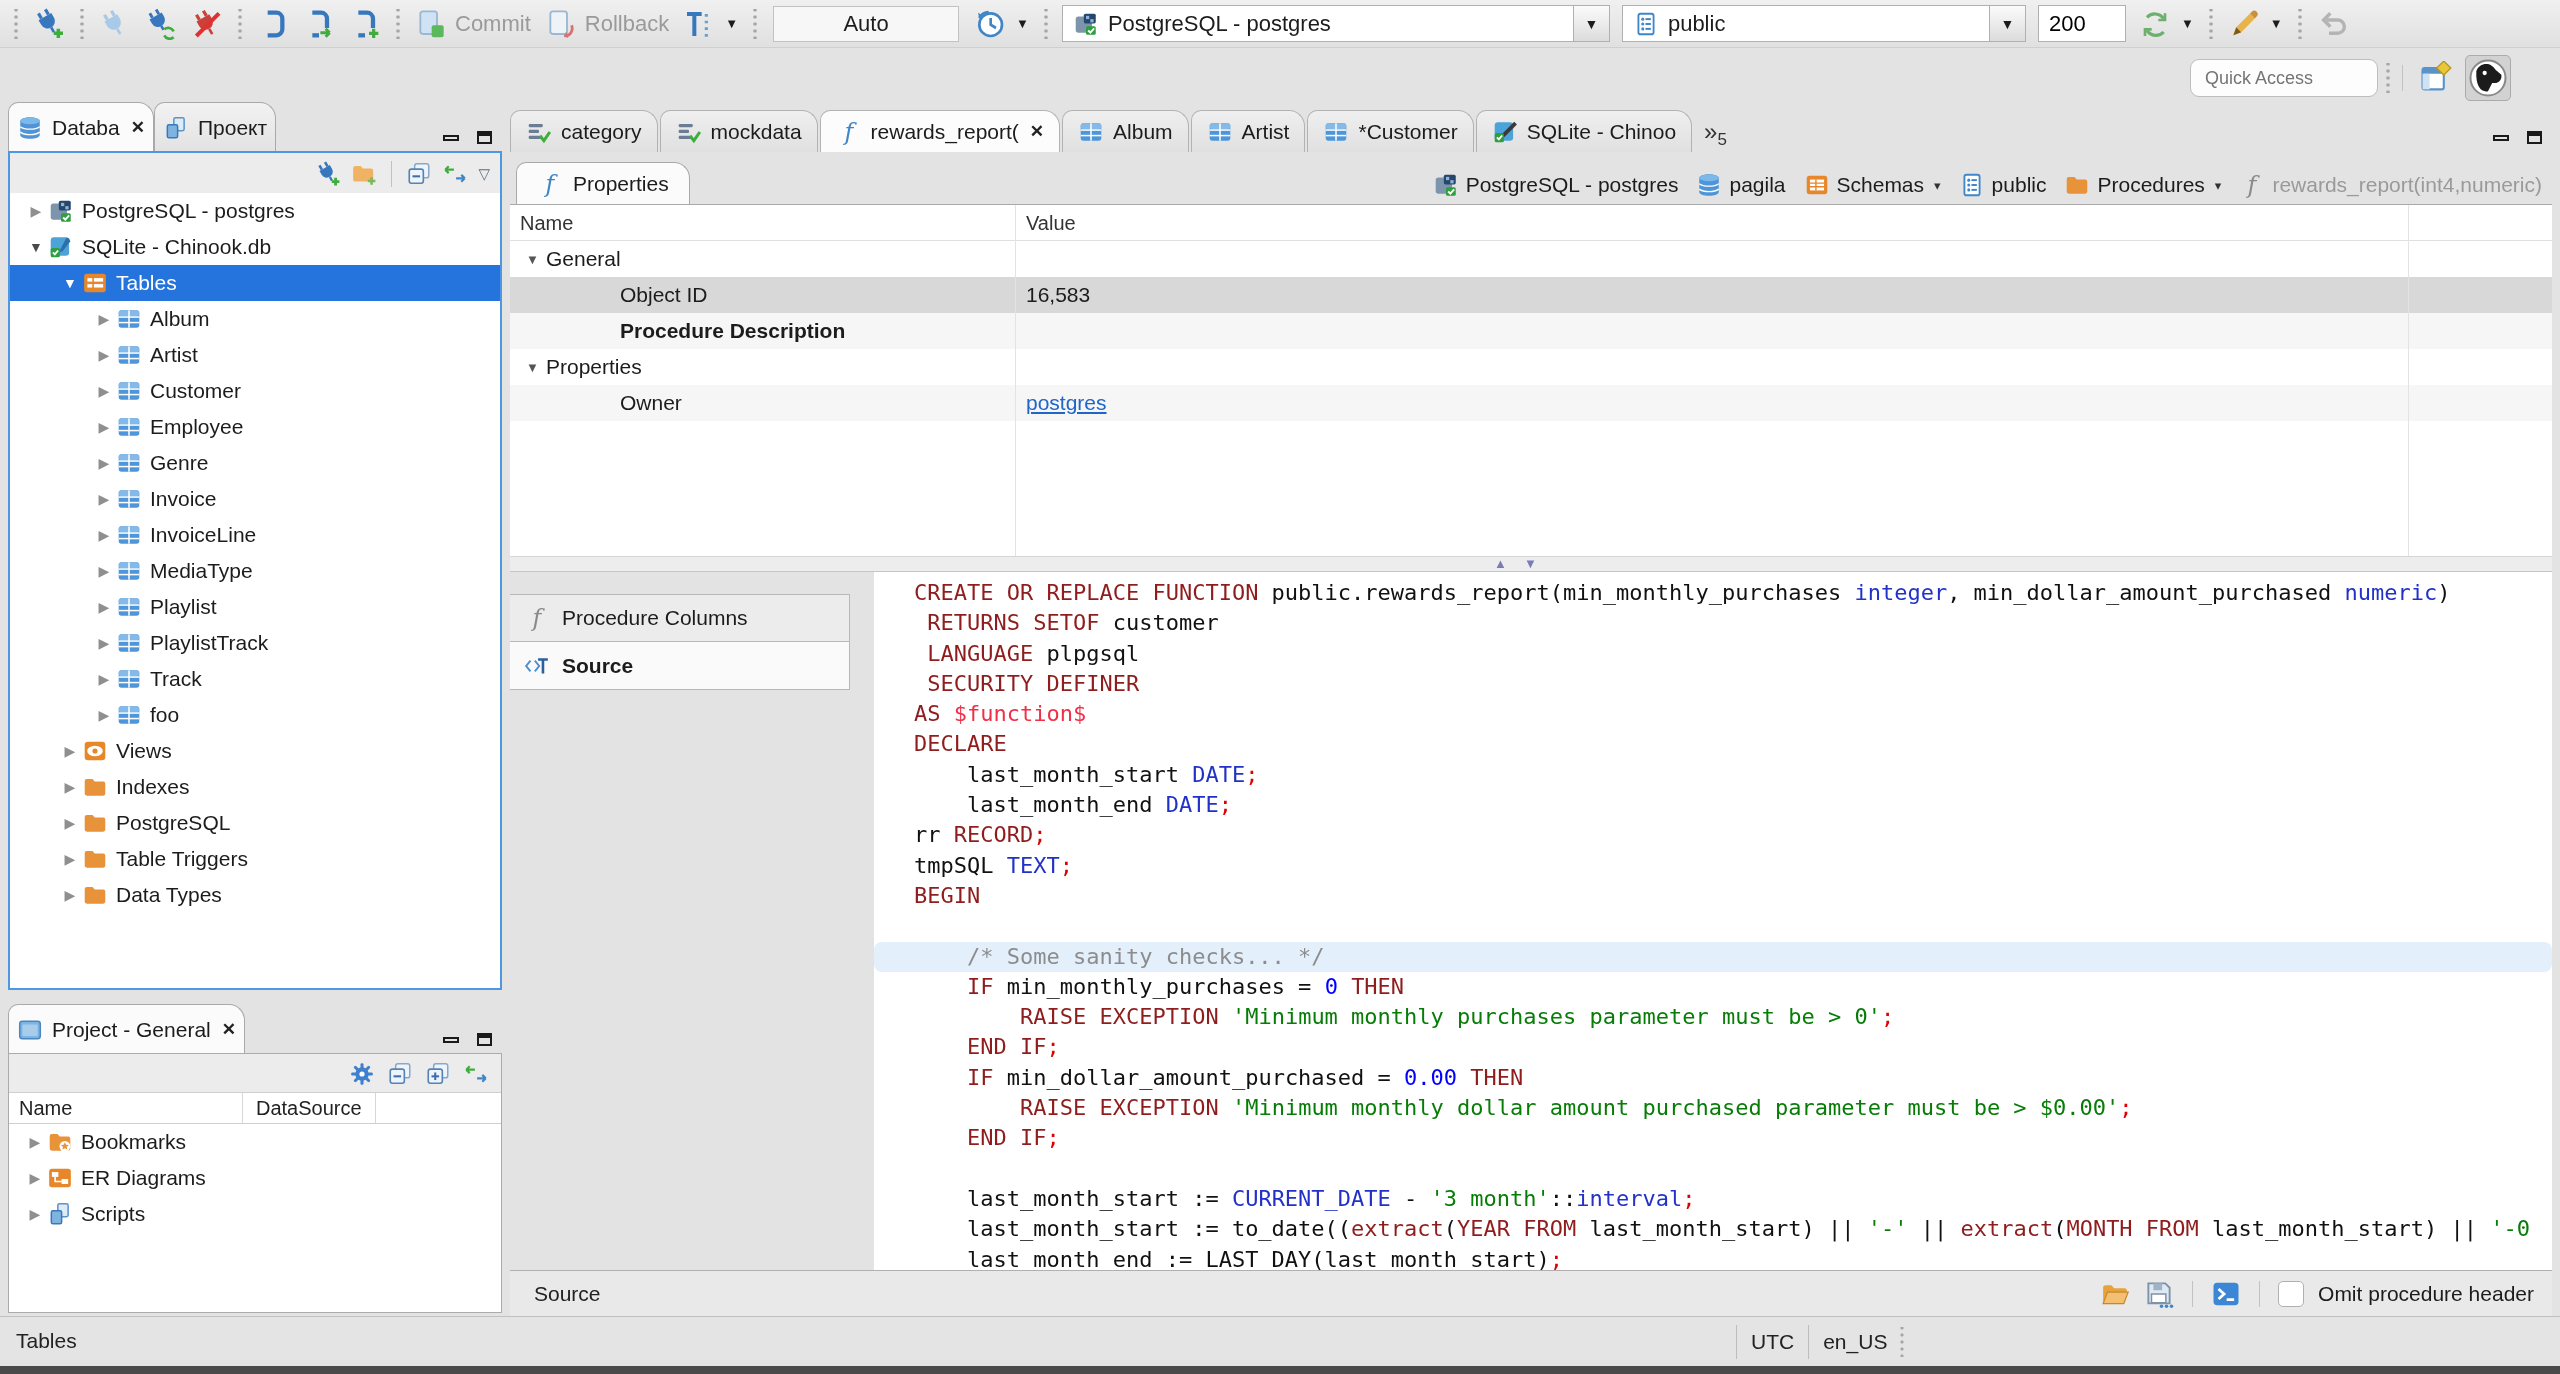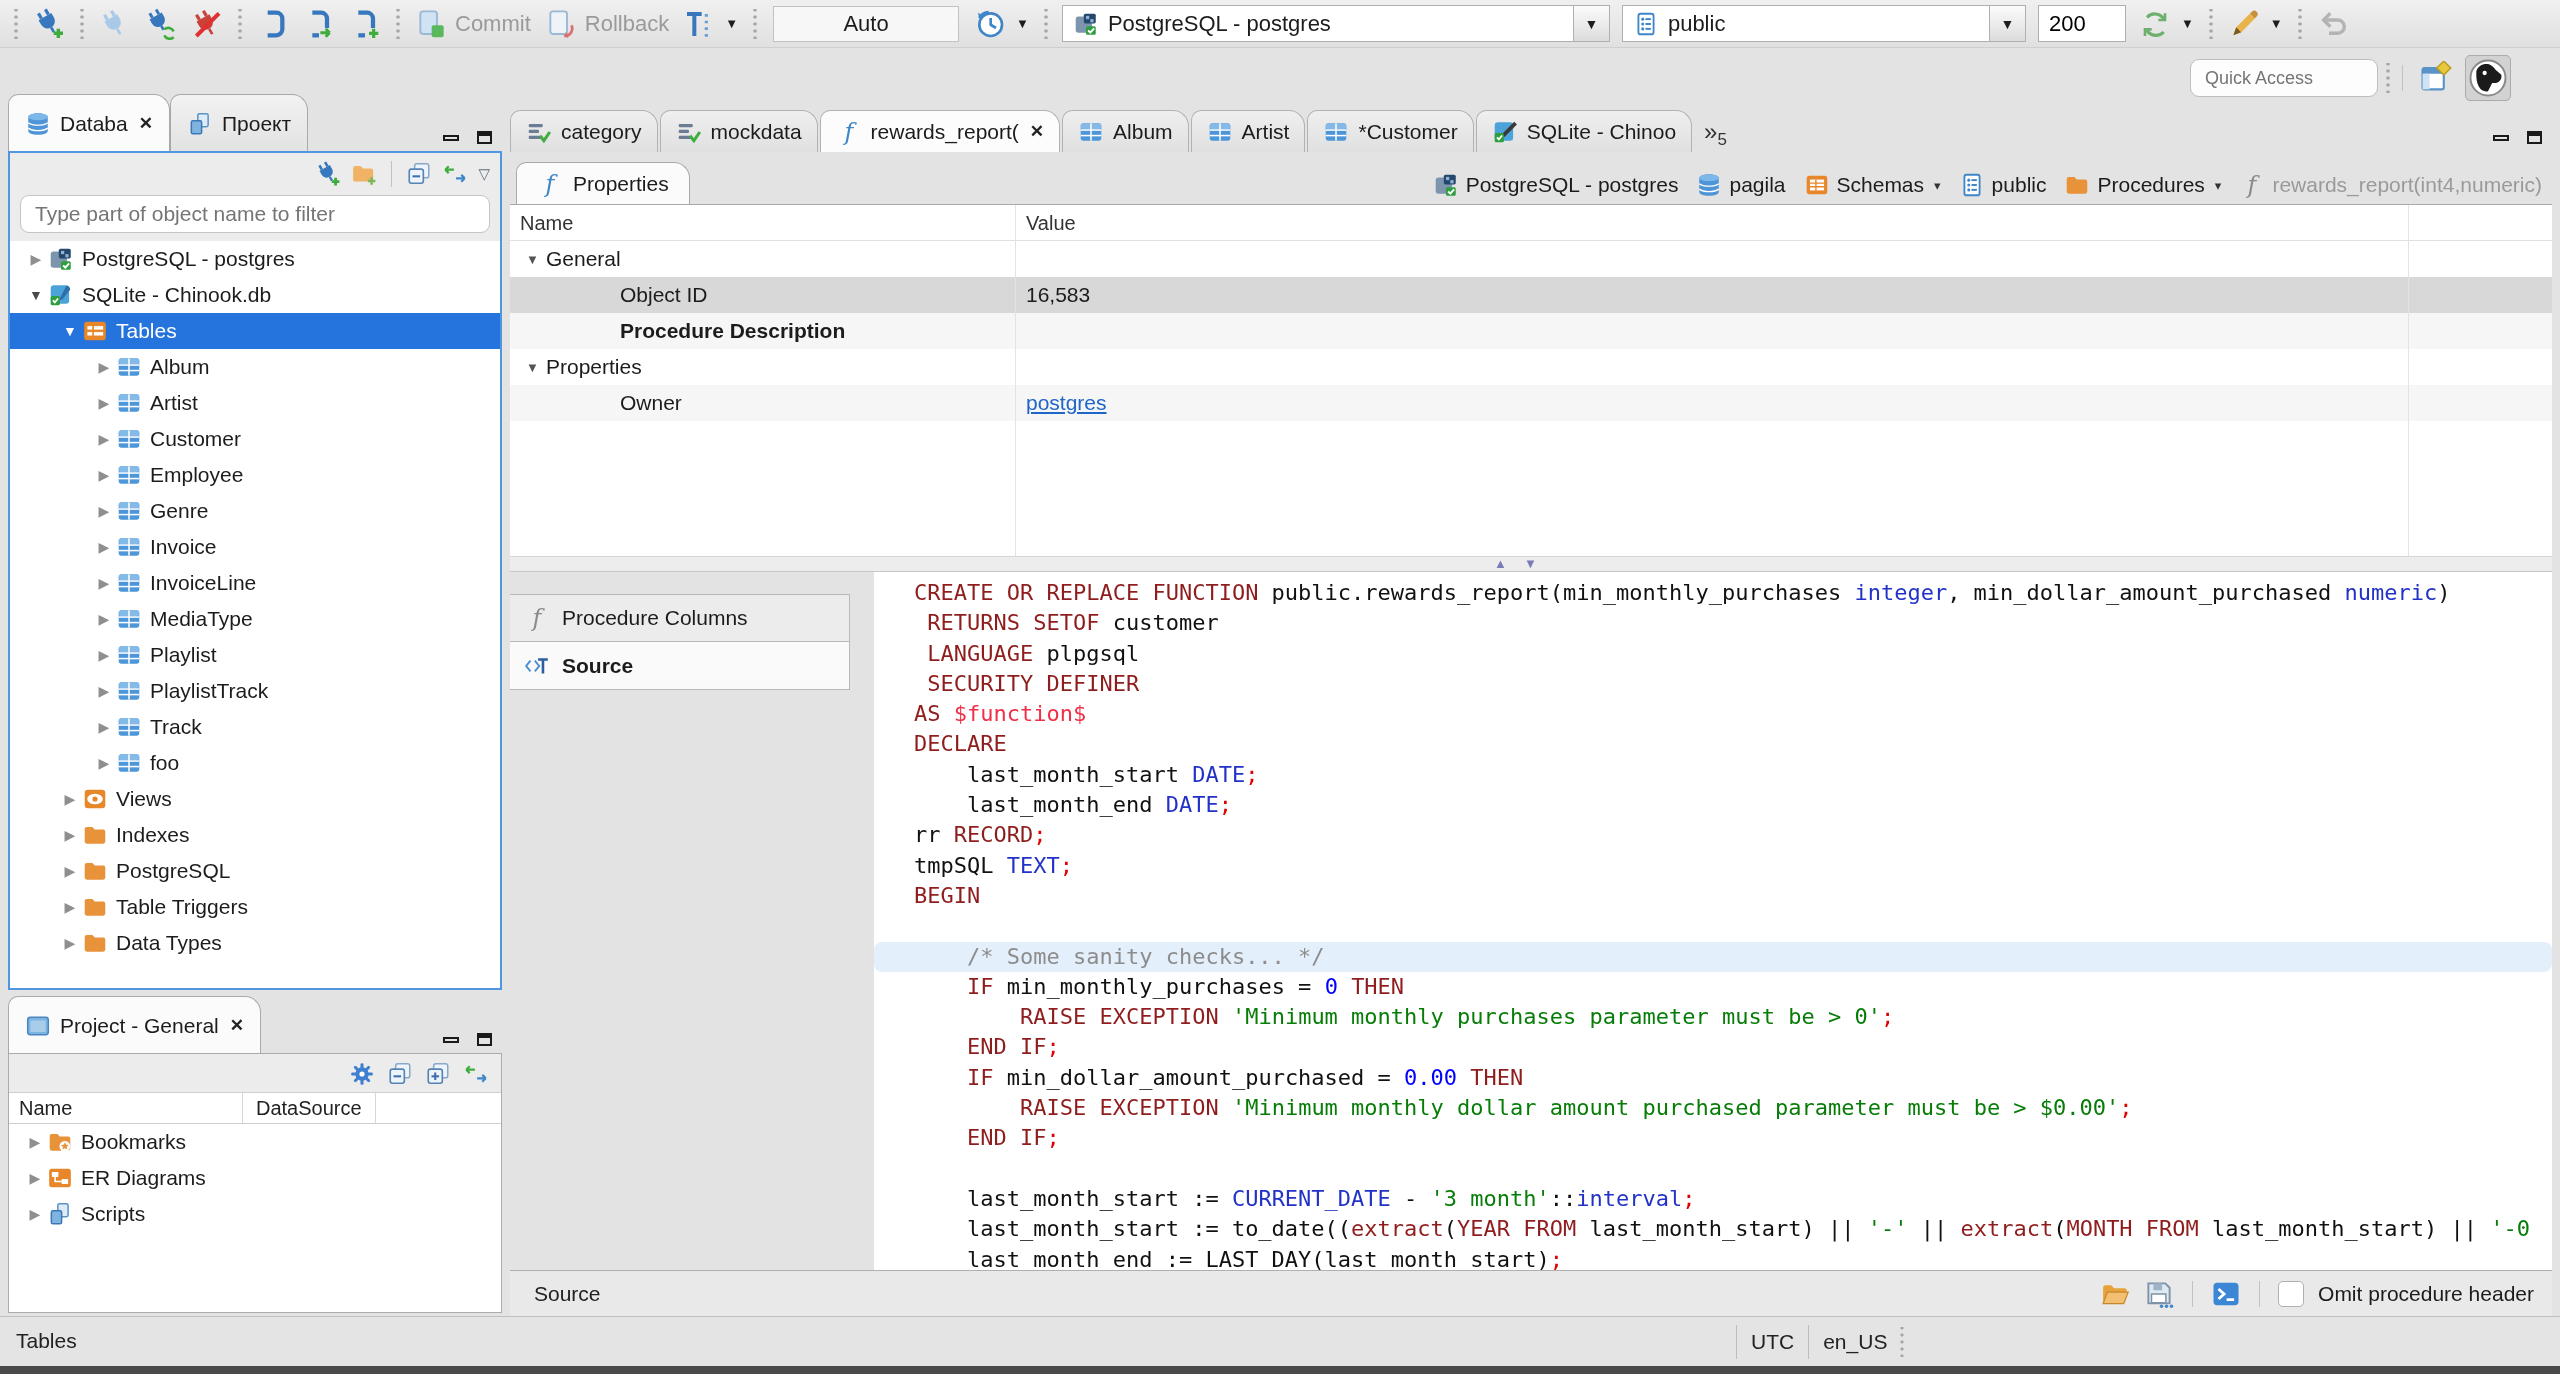--- a/index.html
+++ b/index.html
@@ -35,21 +35,21 @@
   .qa-input { width:188px; height:38px; border:1px solid #bdbdbd; border-radius:9px; background:#fdfdfd;
               font-family:inherit; font-size:18px; color:#9f9f9f; padding:0 14px; }
   .persp-btn { border:none; background:transparent; padding:2px; margin-left:10px; }
   .persp-btn.active { background:#d2d2d2; border:1px solid #ababab; border-radius:5px; }
   .glyph-min { display:inline-block; width:20px; height:8px; border:2.5px solid #1a1a1a; }
   .glyph-max { display:inline-block; width:18px; height:16px; border:2.5px solid #1a1a1a; border-top-width:6px; }
   .mmbtn { border:none; background:transparent; display:flex; align-items:center; }
 
   
   .vtabbar { display:flex; align-items:flex-end; height:48px; position:relative; }
-  .vtab { display:flex; align-items:center; gap:9px; height:58px; padding:0 16px;
+  .vtab { display:flex; align-items:center; gap:9px; height:50px; padding:0 8px;
           border:1px solid #a9a9a9; border-bottom:none; border-radius:10px 16px 0 0;
           background:linear-gradient(#f2f2f2,#e2e2e2); font-size:21px; white-space:nowrap; }
   .vtab.active { background:#fbfbfb; }
   .tabx { font-size:17px; font-weight:bold; color:#222; margin-left:2px; }
   .mm-right { margin-left:auto; display:flex; gap:18px; align-items:center; padding:0 10px 8px 0; }
   .mm-right .glyph-min { width:16px; height:6px; border-width:2px; }
   .mm-right .glyph-max { width:15px; height:13px; border-width:2px; border-top-width:5px; }
 
   
   .nav-panel { position:absolute; left:8px; top:104px; width:494px; height:886px; }
@@ -503,21 +503,20 @@
         </button>
         <button class="mmbtn">
           <svg class="ic" viewBox="0 0 24 24">
               <use href="#sym-link"></use>
             </svg>
         </button>
         <button class="mmbtn" style="font-size:15px;color:#5a6b7d">
             <span>▽</span>
           </button>
       </div>
-      <input class="filter-input" placeholder="Type part of object name to filter" style="">
       <div class="tree" id="nav-tree">
           <div class="trow" style="padding-left: 14px;">
             <span class="arr c">▶</span>
             <svg class="ic" viewBox="0 0 24 24">
               <use href="#sym-pg"></use>
             </svg>
             <span class="tlabel">PostgreSQL - postgres</span>
           </div>
           <div class="trow" style="padding-left: 14px;">
             <span class="arr e">▼</span>

